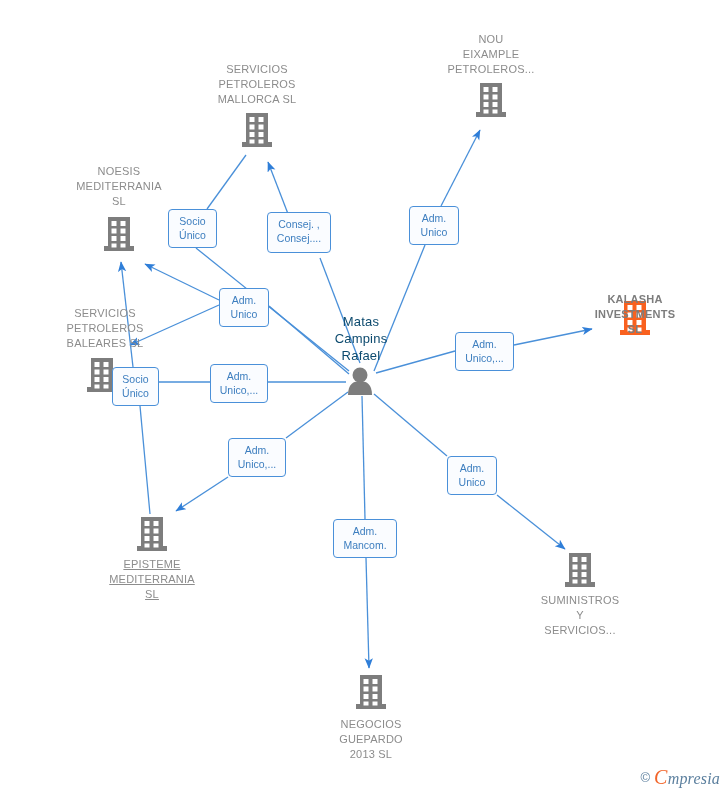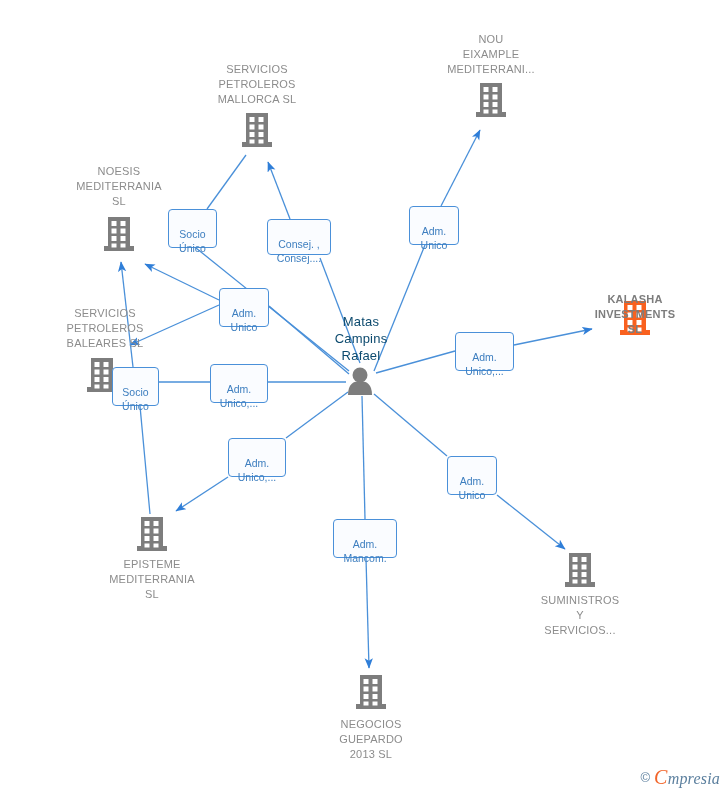--- a/index.html
+++ b/index.html
@@ -44,21 +44,21 @@
   .edge-label {
     position: absolute;
     box-sizing: border-box;
     background: #fafcff;
     border: 1px solid #4a90d9;
     border-radius: 4px;
     color: #3d7ebf;
     font-size: 10.5px;
     line-height: 14px;
     text-align: center;
-    padding: 17px 5px;
+    padding: 4px 5px;
     white-space: pre-line;
     user-select: none;
   }
   .watermark {
     position: absolute;
     right: 8px;
     bottom: 6px;
     display: flex;
     align-items: center;
     gap: 4px;
@@ -175,49 +175,49 @@
         <use href="#person" transform="translate(360,383)" color="#7d7d7d"></use>
       </g>
   </svg>
 
   <div id="node-labels">
       <div class="node-label" style="left: 193px; top: 62px; width: 128px;">SERVICIOS
 PETROLEROS
 MALLORCA  SL</div>
       <div class="node-label" style="left: 432px; top: 32px; width: 118px;">NOU
 EIXAMPLE
-MEDITERRANI...</div>
+PETROLEROS...</div>
       <div class="node-label" style="left: 58px; top: 164px; width: 122px;">NOESIS
 MEDITERRANIA
 SL</div>
       <div class="node-label accent" style="left: 572px; top: 247px; width: 126px; margin-top: 45px;">KALASHA
 INVESTMENTS
 SL</div>
       <div class="node-label" style="left: 43px; top: 306px; width: 124px;">SERVICIOS
 PETROLEROS
 BALEARES  SL</div>
-      <div class="node-label" style="left: 91px; top: 557px; width: 122px;">EPISTEME
+      <div class="node-label" style="left: 91px; top: 557px; width: 122px; text-decoration: underline;">EPISTEME
 MEDITERRANIA
 SL</div>
       <div class="node-label" style="left: 519px; top: 593px; width: 122px; text-align: center;">SUMINISTROS
 Y
 SERVICIOS...</div>
       <div class="node-label" style="left: 311px; top: 717px; width: 120px;">NEGOCIOS
 GUEPARDO
 2013  SL</div>
     </div>
 
   <div class="node-label" id="center-label" style="left: 325px; top: 313px; width: 72px; font-size: 13px; line-height: 17px; color: #0c4a6e;">Matas
 Campins
 Rafael</div>
 
   <div id="edge-labels">
       <div class="edge-label" style="left: 168px; top: 209px; width: 49px; height: 39px;">Socio
 Único</div>
-      <div class="edge-label" style="left: 267px; top: 219px; width: 64px; height: 23px;">Consej. ,
+      <div class="edge-label" style="left: 267px; top: 212px; width: 64px; height: 41px;">Consej. ,
 Consej....</div>
       <div class="edge-label" style="left: 409px; top: 206px; width: 50px; height: 39px;">Adm.
 Unico</div>
       <div class="edge-label" style="left: 219px; top: 288px; width: 50px; height: 39px;">Adm.
 Unico</div>
       <div class="edge-label" style="left: 455px; top: 332px; width: 59px; height: 39px;">Adm.
 Unico,...</div>
       <div class="edge-label" style="left: 112px; top: 367px; width: 47px; height: 39px;">Socio
 Único</div>
       <div class="edge-label" style="left: 210px; top: 364px; width: 58px; height: 39px;">Adm.

